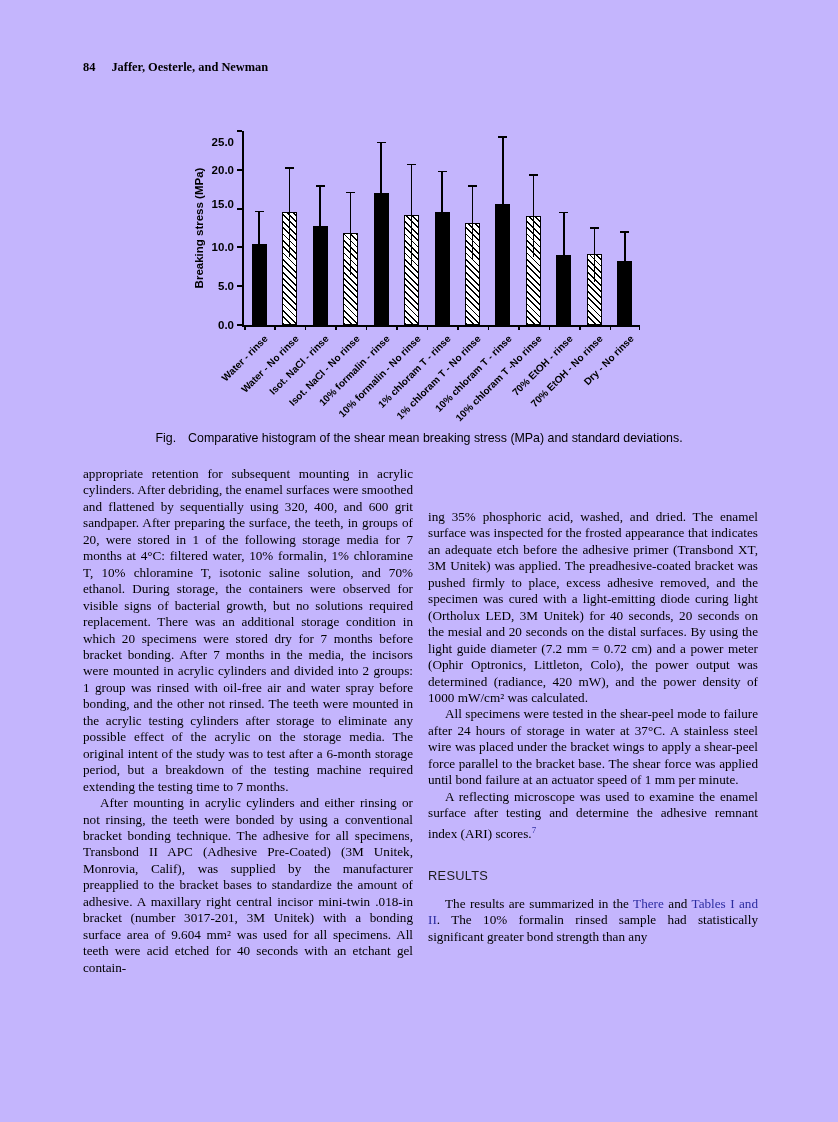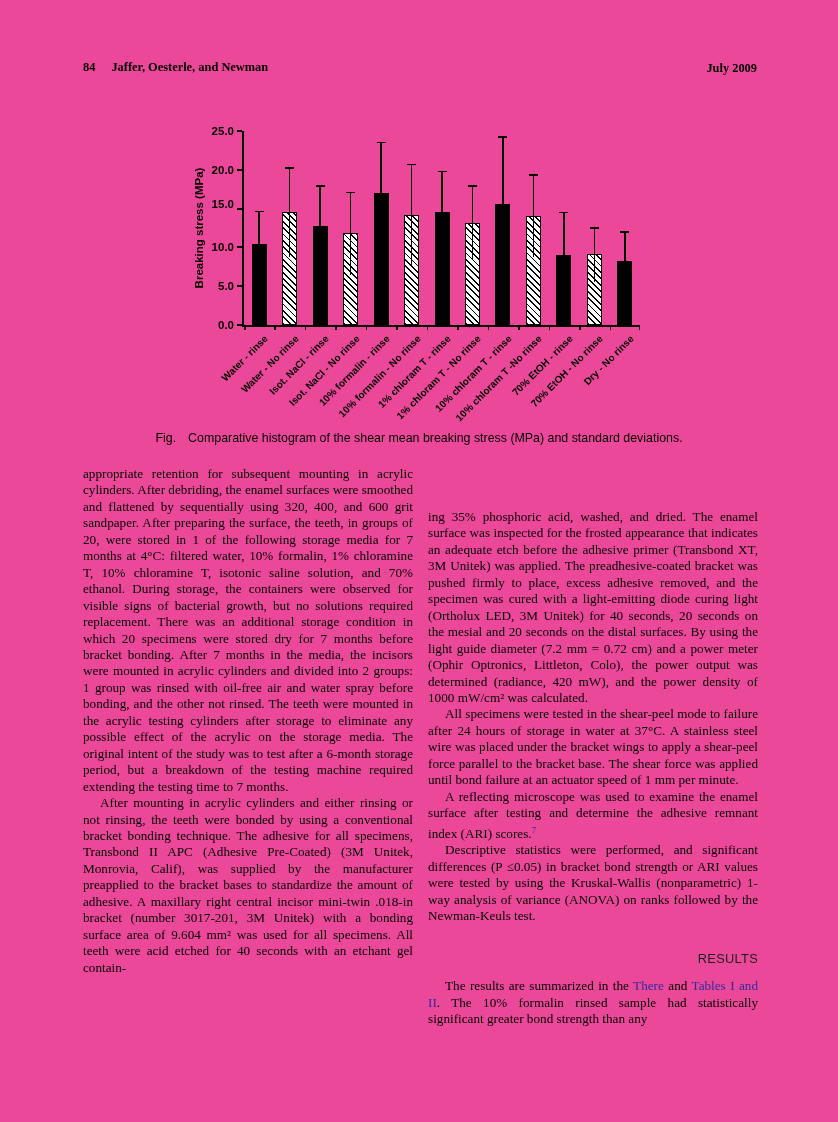--- a/index.html
+++ b/index.html
@@ -1,21 +1,21 @@
 <!DOCTYPE html>
 <html><head>
 <meta charset="utf-8">
 <title>Journal Page</title>
 <style>
   html,body{margin:0;padding:0;background:#e8e8e8;}
   .page{
     position:relative;
     width:838px;height:1122px;
     margin:0 auto;
-    background:#ec4899;
+    background:#c4b5fd;
     font-family:"Liberation Serif", serif;
     color:#000;
     overflow:hidden;
   }
   
   .hdr-left{
     position:absolute;left:83px;top:60px;
     font-weight:bold;font-size:12.4px;line-height:15px;
   }
   .hdr-left .pgnum{margin-right:16px;}
@@ -67,50 +67,49 @@
   }
   .col-left{left:83px;}
   .col-right{left:428px;margin-top:43px;}
   .col p{margin:0;text-indent:17px;}
   .col p.noindent{text-indent:0;}
   .link{color:#2c2ca0;}
   .supref{vertical-align:super;font-size:9px;color:#2c2ca0;}
   .results-hd{
     font-family:"Liberation Sans",sans-serif;font-size:12.8px;font-weight:normal;
     color:#1c1c1c;letter-spacing:.3px;
-    margin:26px 0 11px 0;text-align:right;
+    margin:26px 0 11px 0;text-align:left;
   }
 </style>
 </head>
 <body>
 
 <div class="page">
 
   <div class="hdr-left">
     <span class="pgnum">84</span><span>Jaffer, Oesterle, and Newman</span>
   </div>
   <div class="hdr-right">
-    <div>July 2009</div>
   </div>
 
   <div class="figure-area">
     <div class="ylabel">Breaking stress (MPa)</div>
     <div class="plot" id="plot">
         <div class="ytick" style="top: 193px;"></div>
         <div class="yticklab" style="top: 194px;">0.0</div>
         <div class="ytick" style="top: 154.2px;"></div>
         <div class="yticklab" style="top: 155.2px;">5.0</div>
         <div class="ytick" style="top: 115.4px;"></div>
         <div class="yticklab" style="top: 116.4px;">10.0</div>
         <div class="ytick" style="top: 76.6px;"></div>
         <div class="yticklab" style="top: 73px;">15.0</div>
         <div class="ytick" style="top: 37.8px;"></div>
         <div class="yticklab" style="top: 38.8px;">20.0</div>
         <div class="ytick" style="top: -1px;"></div>
-        <div class="yticklab" style="top: 0px;">25.0</div>
+        <div class="yticklab" style="top: 11px;">25.0</div>
         <div class="xtick" style="left: 0px; top: 194px;"></div>
         <div class="xtick" style="left: 30.4615px; top: 194px;"></div>
         <div class="xtick" style="left: 60.9231px; top: 194px;"></div>
         <div class="xtick" style="left: 91.3846px; top: 194px;"></div>
         <div class="xtick" style="left: 121.846px; top: 194px;"></div>
         <div class="xtick" style="left: 152.308px; top: 194px;"></div>
         <div class="xtick" style="left: 182.769px; top: 194px;"></div>
         <div class="xtick" style="left: 213.231px; top: 194px;"></div>
         <div class="xtick" style="left: 243.692px; top: 194px;"></div>
         <div class="xtick" style="left: 274.154px; top: 194px;"></div>
@@ -178,18 +177,17 @@
 
   <div class="col col-left">
     <p class="noindent">appropriate retention for subsequent mounting in acrylic cylinders. After debriding, the enamel surfaces were smoothed and flattened by sequentially using 320, 400, and 600 grit sandpaper. After preparing the surface, the teeth, in groups of 20, were stored in 1 of the following storage media for 7 months at 4°C: filtered water, 10% formalin, 1% chloramine T, 10% chloramine T, isotonic saline solution, and 70% ethanol. During storage, the containers were observed for visible signs of bacterial growth, but no solutions required replacement. There was an additional storage condition in which 20 specimens were stored dry for 7 months before bracket bonding. After 7 months in the media, the incisors were mounted in acrylic cylinders and divided into 2 groups: 1 group was rinsed with oil-free air and water spray before bonding, and the other not rinsed. The teeth were mounted in the acrylic testing cylinders after storage to eliminate any possible effect of the acrylic on the storage media. The original intent of the study was to test after a 6-month storage period, but a breakdown of the testing machine required extending the testing time to 7 months.</p>
     <p>After mounting in acrylic cylinders and either rinsing or not rinsing, the teeth were bonded by using a conventional bracket bonding technique. The adhesive for all specimens, Transbond II APC (Adhesive Pre-Coated) (3M Unitek, Monrovia, Calif), was supplied by the manufacturer preapplied to the bracket bases to standardize the amount of adhesive. A maxillary right central incisor mini-twin .018-in bracket (number 3017-201, 3M Unitek) with a bonding surface area of 9.604 mm² was used for all specimens. All teeth were acid etched for 40 seconds with an etchant gel contain-</p>
   </div>
 
   <div class="col col-right">
     <p class="noindent">ing 35% phosphoric acid, washed, and dried. The enamel surface was inspected for the frosted appearance that indicates an adequate etch before the adhesive primer (Transbond XT, 3M Unitek) was applied. The preadhesive-coated bracket was pushed firmly to place, excess adhesive removed, and the specimen was cured with a light-emitting diode curing light (Ortholux LED, 3M Unitek) for 40 seconds, 20 seconds on the mesial and 20 seconds on the distal surfaces. By using the light guide diameter (7.2 mm = 0.72 cm) and a power meter (Ophir Optronics, Littleton, Colo), the power output was determined (radiance, 420 mW), and the power density of 1000 mW/cm² was calculated.</p>
     <p>All specimens were tested in the shear-peel mode to failure after 24 hours of storage in water at 37°C. A stainless steel wire was placed under the bracket wings to apply a shear-peel force parallel to the bracket base. The shear force was applied until bond failure at an actuator speed of 1 mm per minute.</p>
     <p><span>A reflecting microscope was used to examine the enamel surface after testing and determine the adhesive remnant index (ARI) scores.</span><span class="supref">7</span></p>
-    <p>Descriptive statistics were performed, and significant differences (P ≤0.05) in bracket bond strength or ARI values were tested by using the Kruskal-Wallis (nonparametric) 1-way analysis of variance (ANOVA) on ranks followed by the Newman-Keuls test.</p>
     <h2 class="results-hd">RESULTS</h2>
     <p><span>The results are summarized in the </span><span class="link">There</span><span> and </span><span class="link">Tables I and II</span><span>. The 10% formalin rinsed sample had statistically significant greater bond strength than any</span></p>
   </div>
 
 </div>
 
 </body></html>

